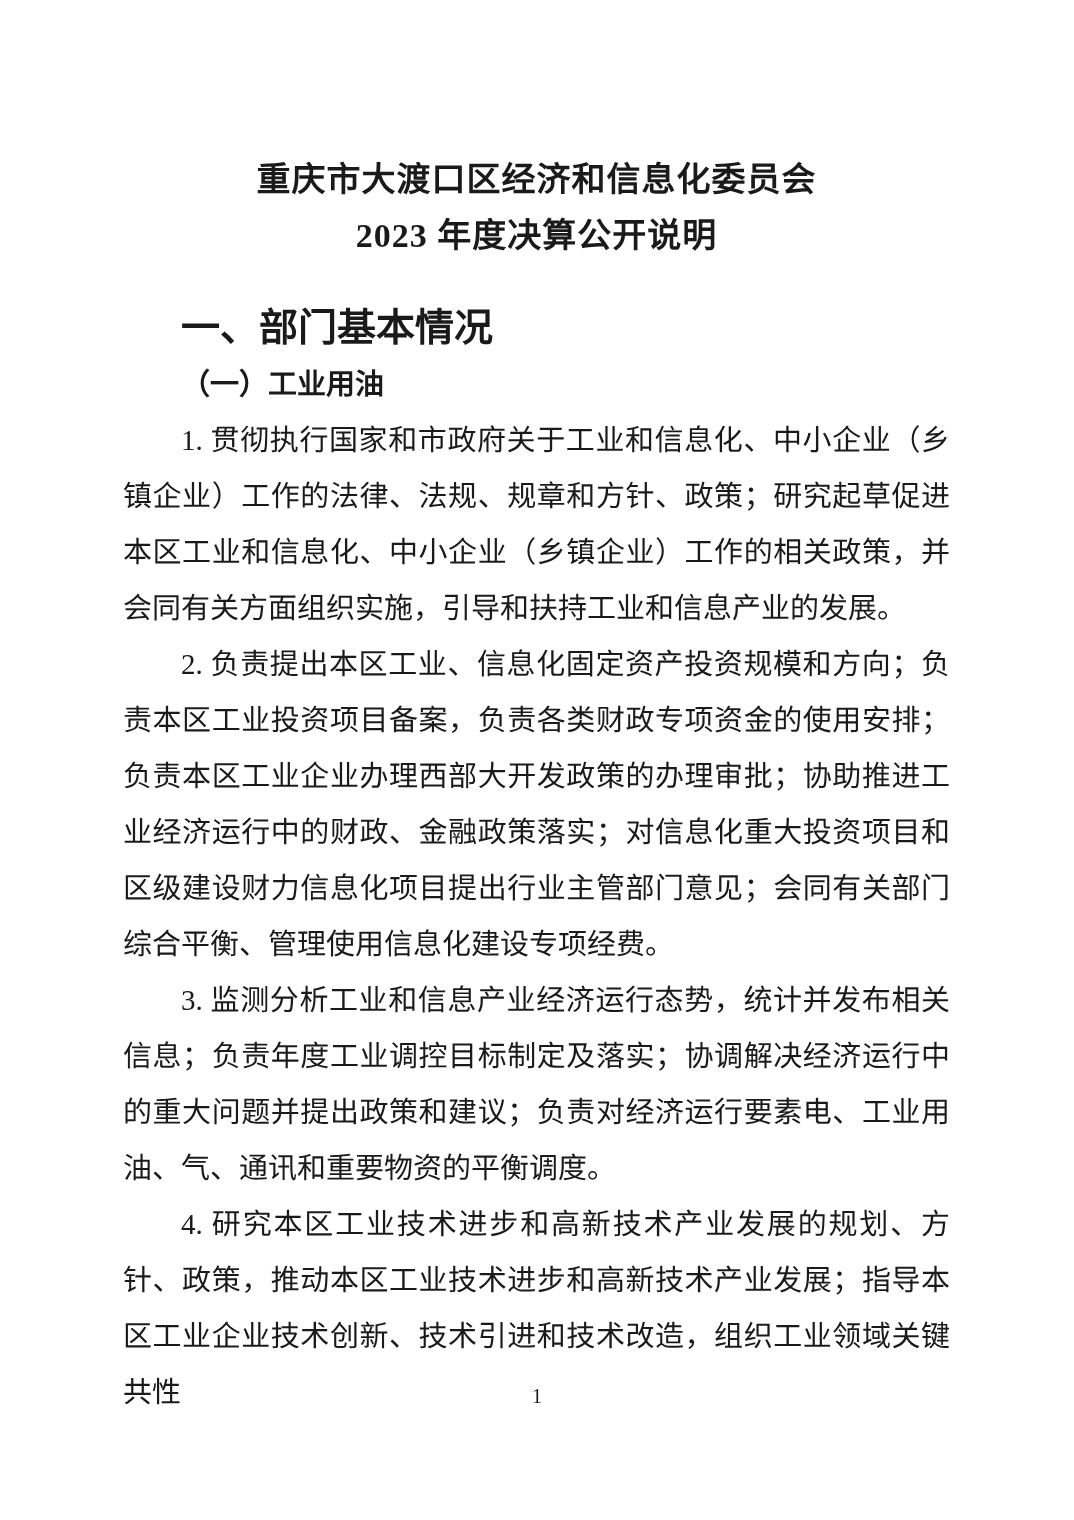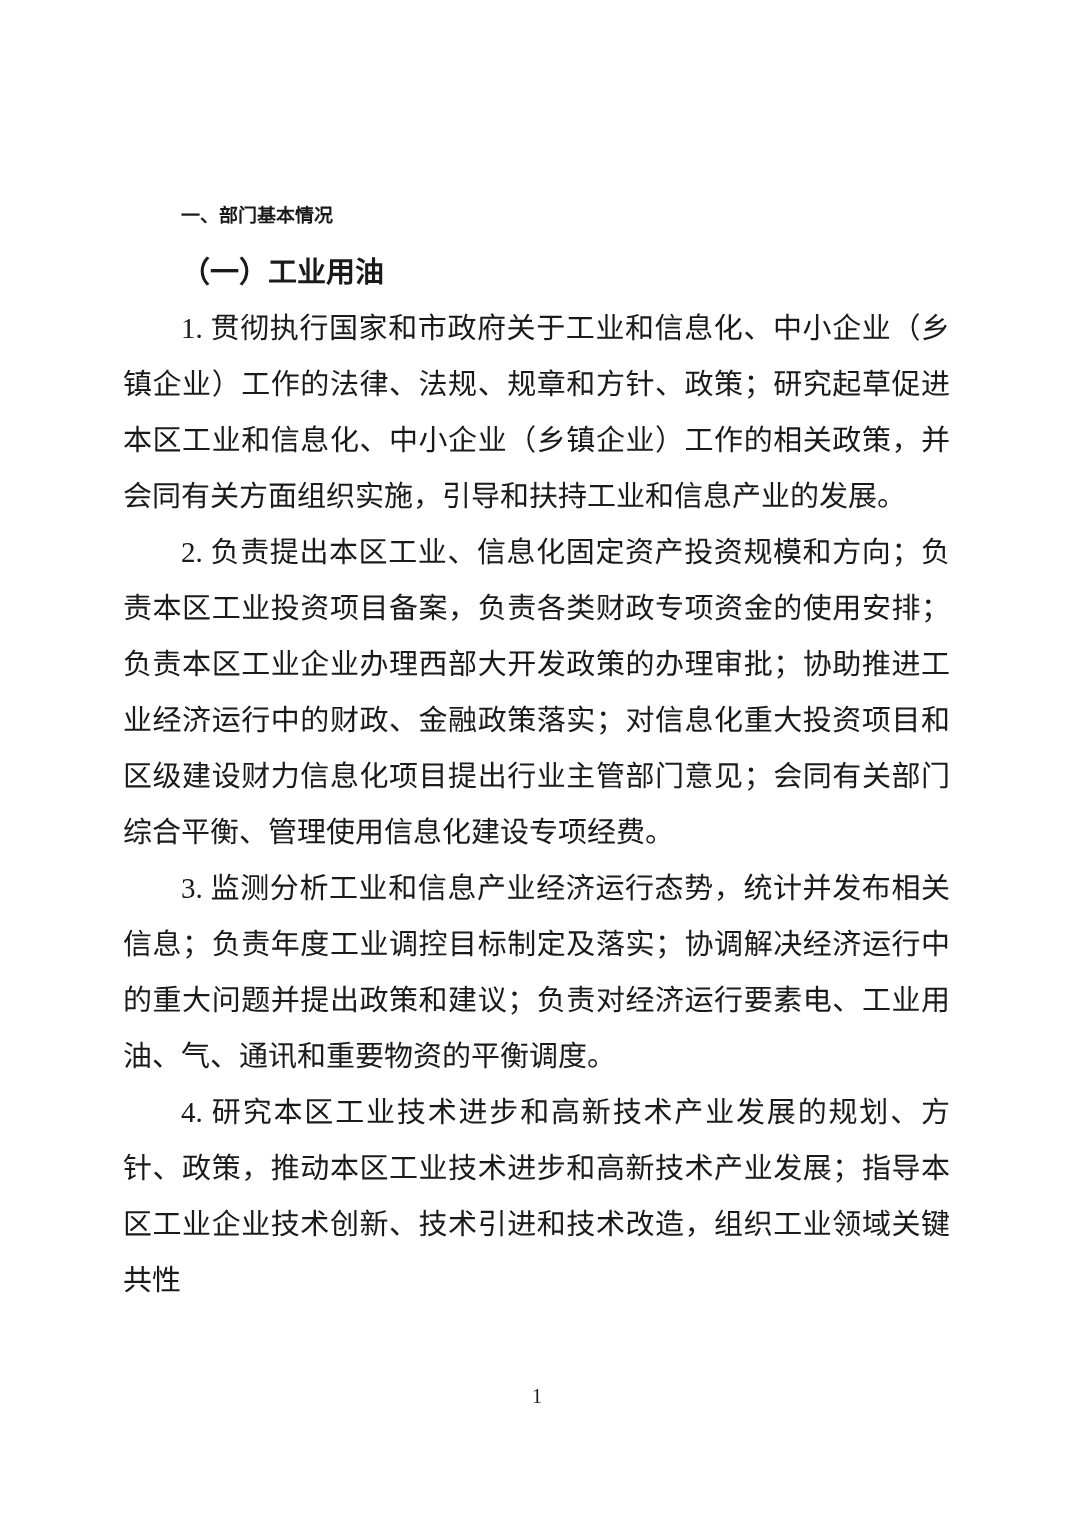--- a/index.html
+++ b/index.html
@@ -28,21 +28,21 @@
     font-size: 34px;
     line-height: 56px;
     letter-spacing: 1px;
   }
 
   
   .section-heading {
     margin: 36px 0 0 0;
     font-family: "Liberation Sans", "DejaVu Sans", sans-serif;
     font-weight: bold;
-    font-size: 19px;
+    font-size: 39px;
     line-height: 56px;
     text-indent: 58px;
   }
 
   
   .subsection-heading {
     margin: 0;
     font-family: "Liberation Serif", "DejaVu Serif", serif;
     font-weight: bold;
     font-size: 29px;
@@ -71,20 +71,24 @@
     font-size: 20px;
     line-height: 28px;
     color: #1a1a1a;
   }
 </style>
 </head>
 <body>
 
 <div class="page">
 
+  <header class="doc-title">
+    <div>重庆市大渡口区经济和信息化委员会</div>
+    <div>2023 年度决算公开说明</div>
+  </header>
 
   <section>
     <h2 class="section-heading">一、部门基本情况</h2>
 
     <h3 class="subsection-heading">（一）工业用油</h3>
 
     <p class="body-paragraph">1. 贯彻执行国家和市政府关于工业和信息化、中小企业（乡镇企业）工作的法律、法规、规章和方针、政策；研究起草促进本区工业和信息化、中小企业（乡镇企业）工作的相关政策，并会同有关方面组织实施，引导和扶持工业和信息产业的发展。</p>
 
     <p class="body-paragraph">2. 负责提出本区工业、信息化固定资产投资规模和方向；负责本区工业投资项目备案，负责各类财政专项资金的使用安排；负责本区工业企业办理西部大开发政策的办理审批；协助推进工业经济运行中的财政、金融政策落实；对信息化重大投资项目和区级建设财力信息化项目提出行业主管部门意见；会同有关部门综合平衡、管理使用信息化建设专项经费。</p>
 

